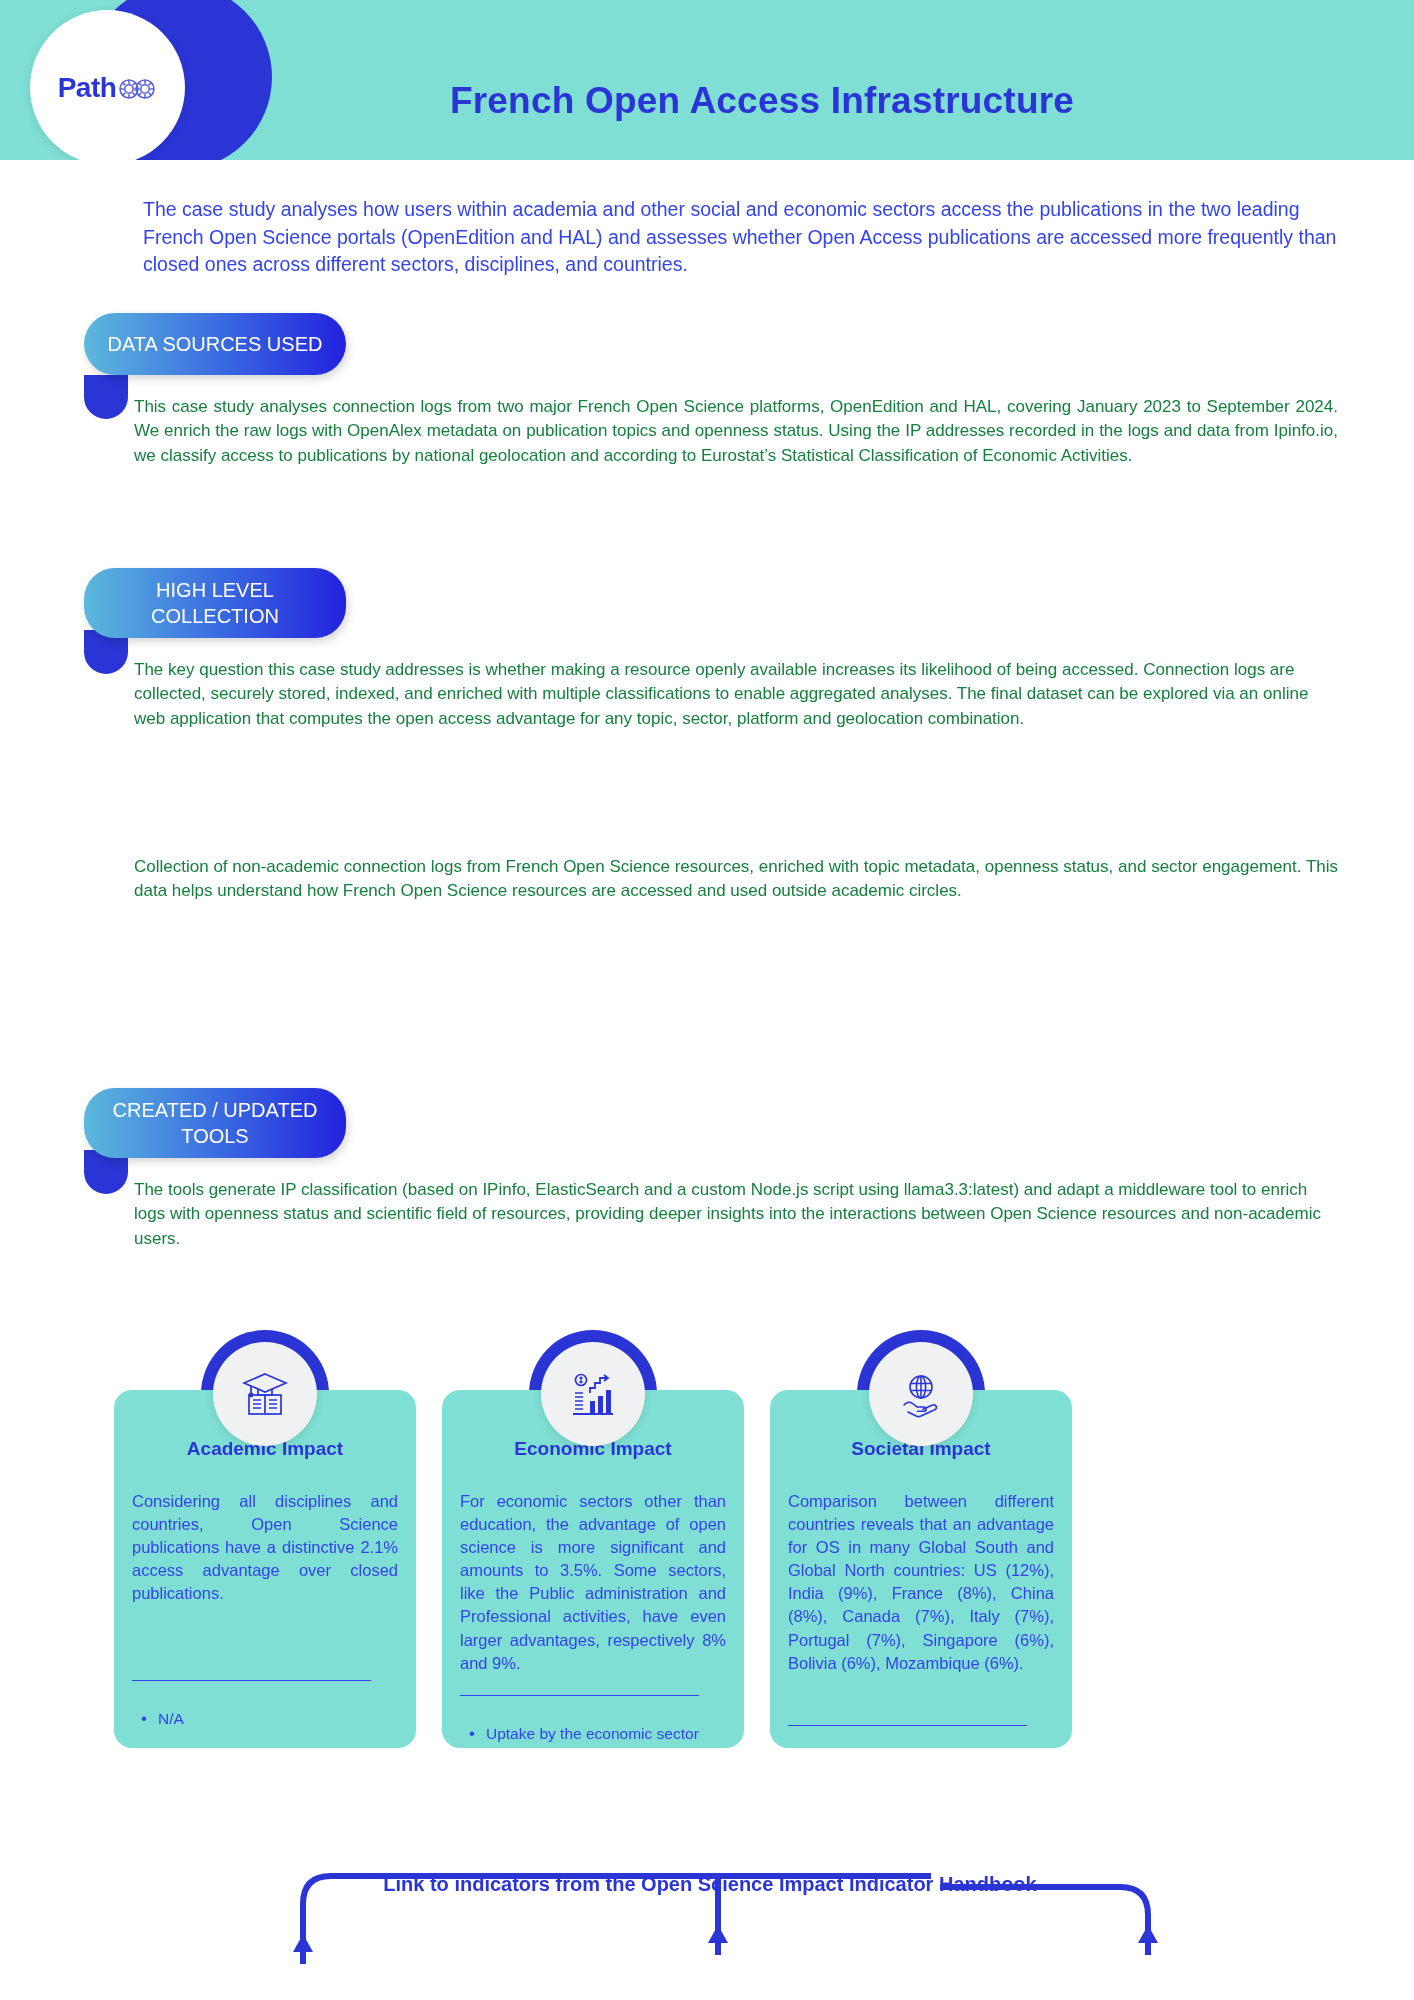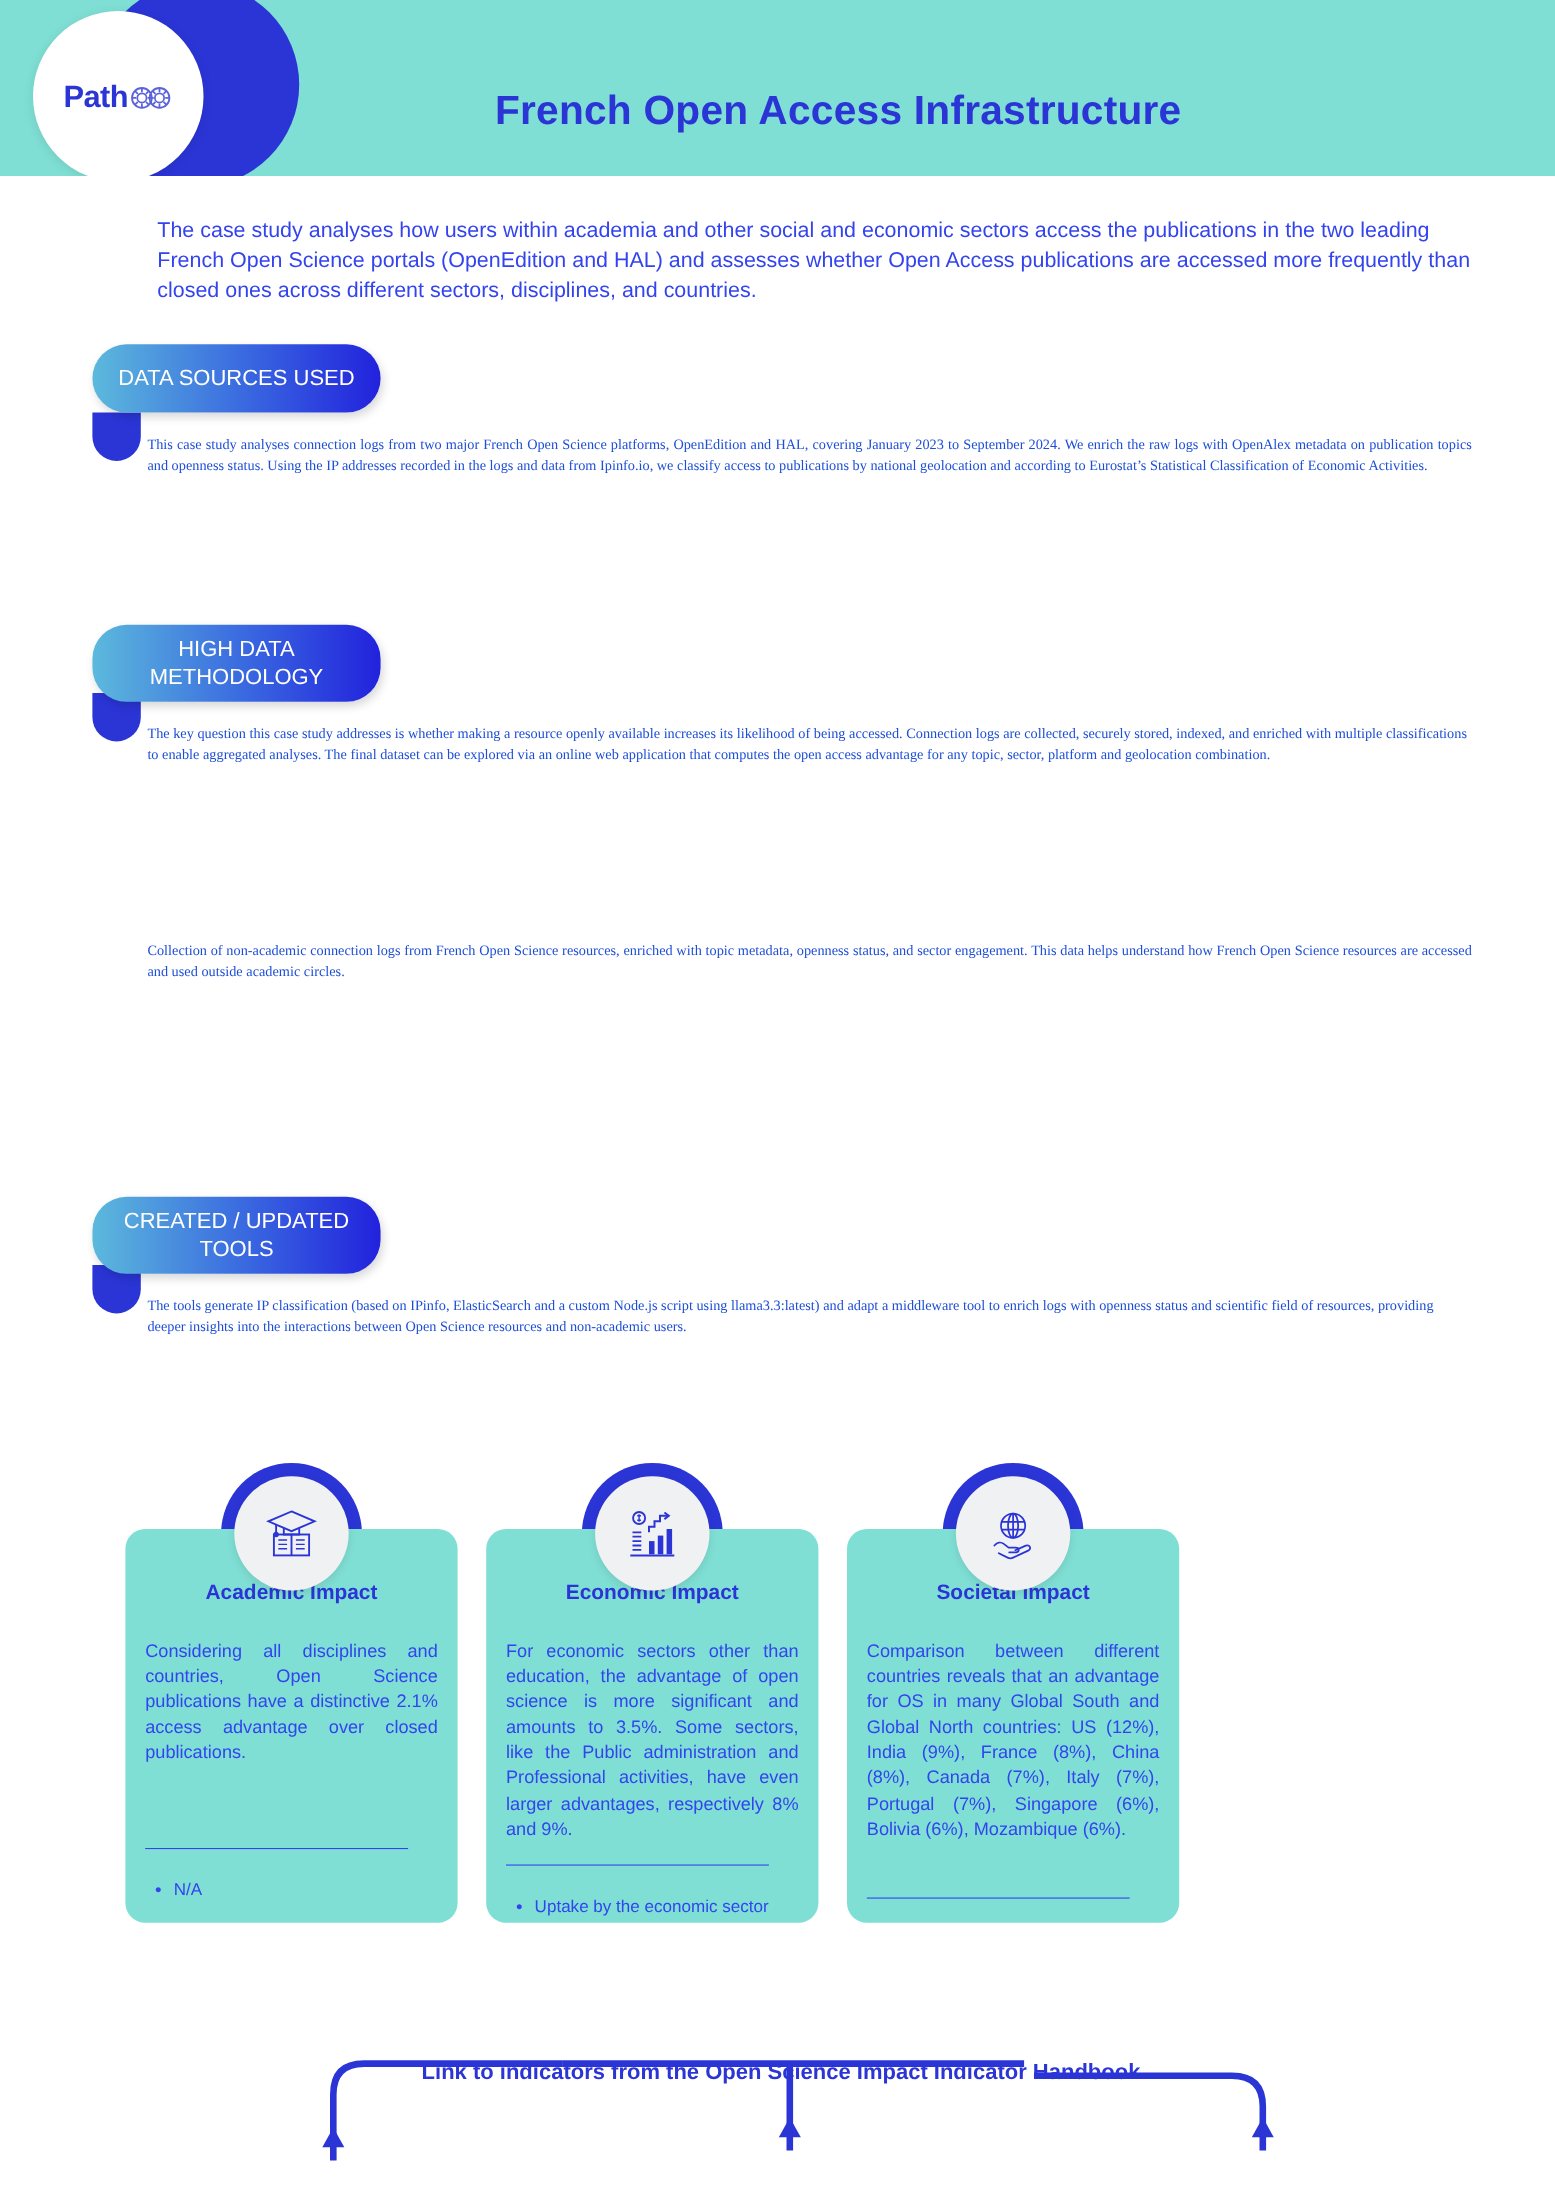--- a/index.html
+++ b/index.html
@@ -66,23 +66,22 @@
     width: 262px; min-height: 62px;
     border-radius: 31px;
     background: linear-gradient(90deg, #5CB9DC 0%, #3A6AE0 52%, #2222DD 100%);
     box-shadow: 2px 4px 9px rgba(0,0,0,.16);
     color: #ffffff; font-size: 20px; line-height: 1.3;
     display: flex; align-items: center; justify-content: center;
     text-align: center; padding: 9px 20px;
   }
   .sec-body {
     margin: 20px 0 0 134px; width: 1204px;
-    color: #1d4ed8; font-size: 13px; line-height: 1.44;
+    color: #15803d; font-size: 17px; line-height: 1.44;
     text-align: justify;
-    font-family: Liberation Serif, serif;
   }
 
   
   .cards { position: absolute; left: 0; top: 1119px; width: 1414px; height: 420px; }
   .card-col { position: absolute; width: 302px; }
   .badge-arc {
     position: absolute; left: 50%; top: 0; transform: translateX(-50%);
     width: 128px; height: 128px; border-radius: 50%;
     background: #2B35D6; z-index: 1;
   }
@@ -164,21 +163,21 @@
     <div class="pill-wrap">
       <div class="pill-tab"></div>
       <div class="pill">DATA SOURCES USED</div>
     </div>
     <div class="sec-body">This case study analyses connection logs from two major French Open Science platforms, OpenEdition and HAL, covering January 2023 to September 2024. We enrich the raw logs with OpenAlex metadata on publication topics and openness status. Using the IP addresses recorded in the logs and data from Ipinfo.io, we classify access to publications by national geolocation and according to Eurostat’s Statistical Classification of Economic Activities.</div>
   </div>
 
   <div class="section" style="top:568px">
     <div class="pill-wrap">
       <div class="pill-tab"></div>
-      <div class="pill">HIGH DATA METHODOLOGY</div>
+      <div class="pill">HIGH LEVEL COLLECTION</div>
     </div>
     <div class="sec-body" style="text-align:left">The key question this case study addresses is whether making a resource openly available increases its likelihood of being accessed. Connection logs are collected, securely stored, indexed, and enriched with multiple classifications to enable aggregated analyses. The final dataset can be explored via an online web application that computes the open access advantage for any topic, sector, platform and geolocation combination.</div>
   </div>
 
   <div class="section" style="top:835px">
     <div class="sec-body">Collection of non-academic connection logs from French Open Science resources, enriched with topic metadata, openness status, and sector engagement. This data helps understand how French Open Science resources are accessed and used outside academic circles.</div>
   </div>
 
   <div class="section" style="top:1088px">
     <div class="pill-wrap">

